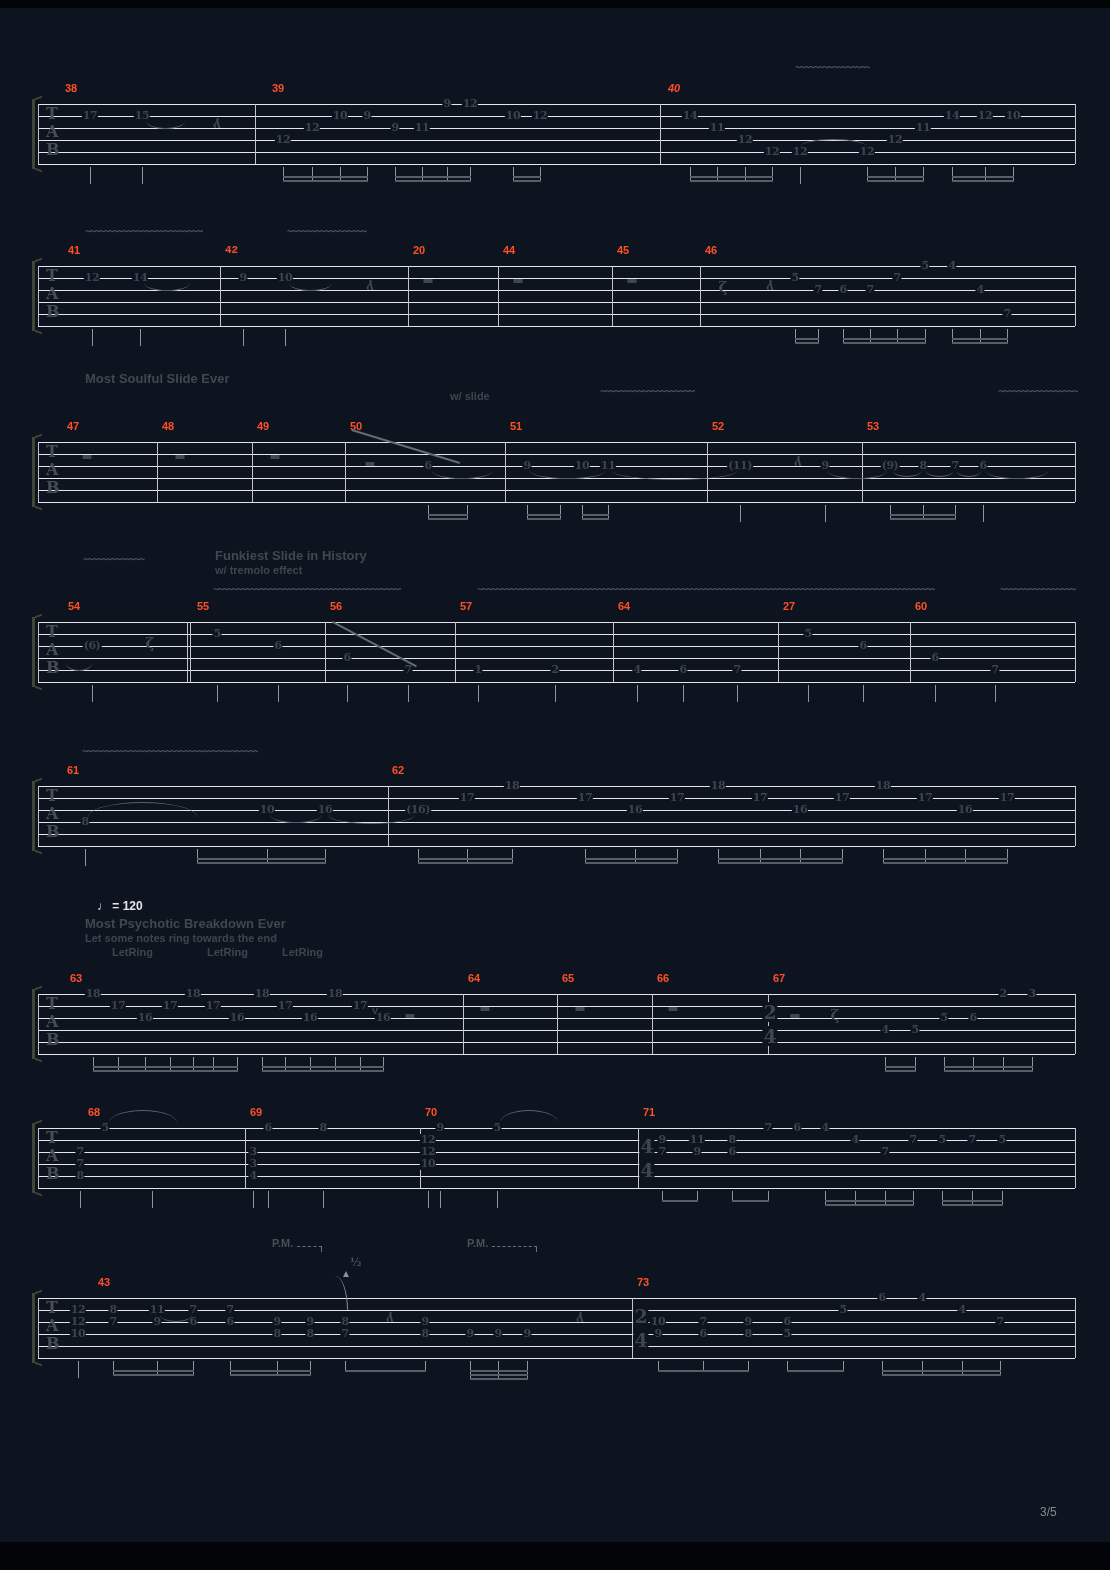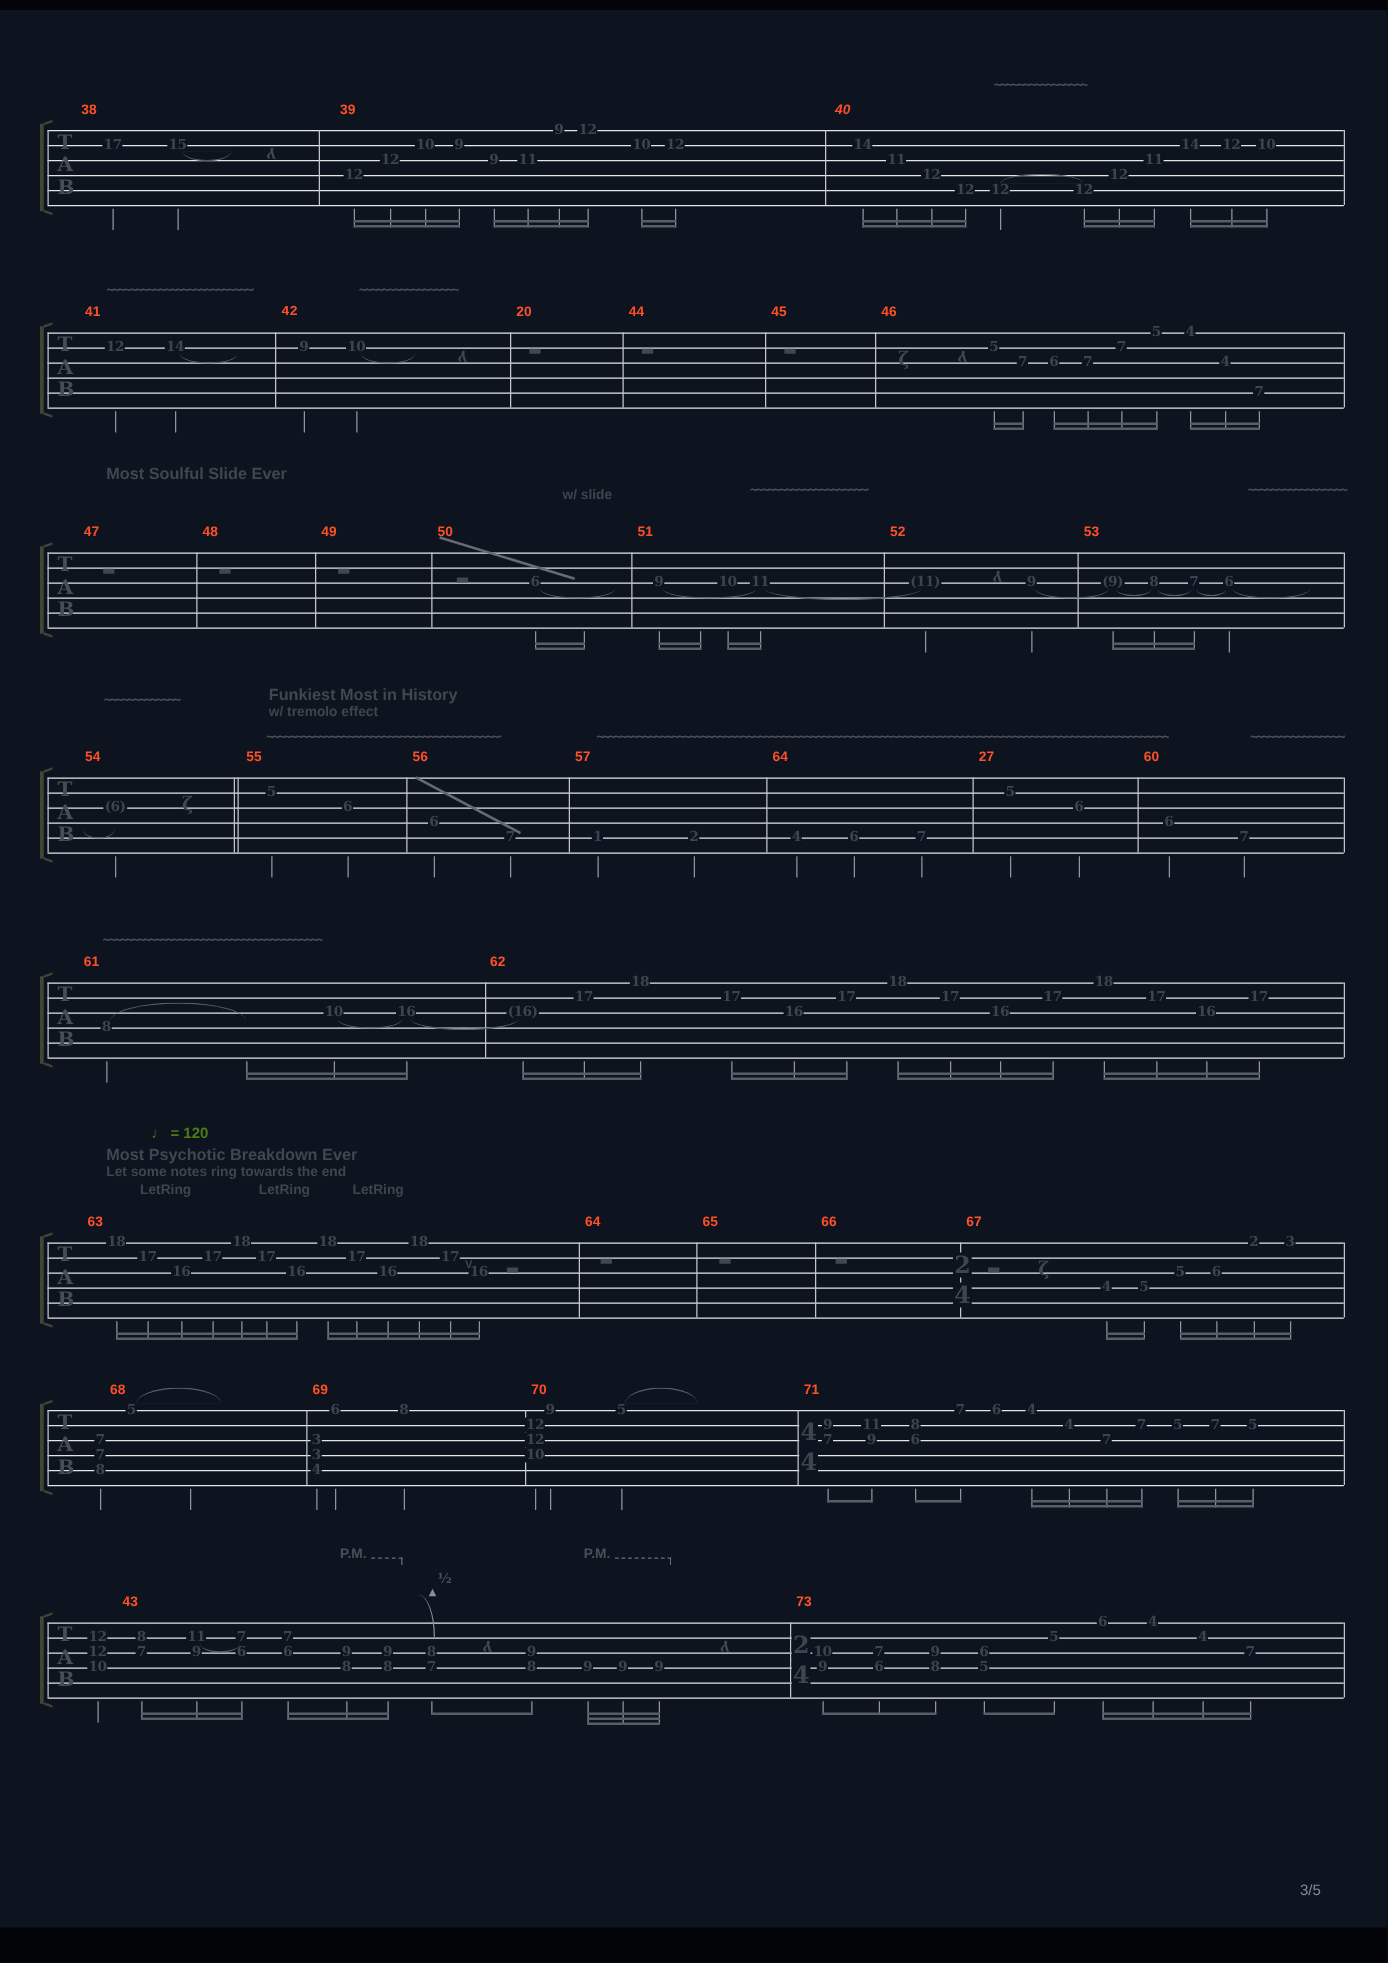--- a/index.html
+++ b/index.html
@@ -25,21 +25,21 @@
   .beam{position:absolute;height:2px;background:var(--beam);}
   .arc-d{position:absolute;border-bottom:1.5px solid #5a6068;border-radius:0 0 50% 50%/0 0 100% 100%;}
   .arc-u{position:absolute;border-top:1.5px solid #5a6068;border-radius:50% 50% 0 0/100% 100% 0 0;}
   .slide{position:absolute;height:1.5px;background:#656b72;transform-origin:left top;}
   .sq{position:absolute;color:#4a5058;font:bold 11px "DejaVu Sans Mono",monospace;letter-spacing:-2px;line-height:8px;white-space:nowrap;}
   .rest-w,.rest-h{position:absolute;width:9px;height:4px;background:#41474e;transform:translateX(-50%);}
   .rest-q{position:absolute;color:#41474e;font:bold 15px "DejaVu Serif",serif;transform:translateX(-50%);line-height:15px;}
   .rest-e{position:absolute;color:#41474e;font:bold 12px "DejaVu Serif",serif;transform:translateX(-50%) rotate(180deg);line-height:12px;}
   .t-title{position:absolute;color:#41474e;font:bold 13px "Liberation Sans",sans-serif;white-space:nowrap;}
   .t-small{position:absolute;color:#3f454c;font:bold 11px "Liberation Sans",sans-serif;white-space:nowrap;}
-  .t-tempo{position:absolute;color:#4d7c0f;font:bold 12px "Liberation Sans",sans-serif;white-space:nowrap;margin-left:24px;}
+  .t-tempo{position:absolute;color:#e5e5e5;font:bold 12px "Liberation Sans",sans-serif;white-space:nowrap;}
   .t-pm{position:absolute;color:#4a5057;font:bold 11px "Liberation Sans",sans-serif;white-space:nowrap;}
   .t-half{position:absolute;color:#4a5057;font:bold 11px "DejaVu Serif",serif;white-space:nowrap;}
   .mark{position:absolute;color:#41474e;font:bold 9px "Liberation Sans",sans-serif;}
   .pmdash{position:absolute;border-top:1.5px dashed #6a7077;border-right:1.5px solid #6a7077;height:5px;}
   .bendline{position:absolute;width:12px;border-right:1.5px solid #8a9096;border-radius:0 100% 0 0/0 100% 0 0;}
   .bendhead{position:absolute;width:0;height:0;border-left:3.5px solid transparent;border-right:3.5px solid transparent;border-bottom:6px solid #8a9096;}
   #pagenum{position:absolute;left:1040px;top:1505px;color:#848a91;font:12px "Liberation Sans",sans-serif;}
 </style>
 </head>
 <body>
@@ -318,21 +318,21 @@
       <div class="note" style="left: 863px; top: 640px;">6</div>
       <div class="note" style="left: 935px; top: 652px;">6</div>
       <div class="note" style="left: 995px; top: 664px;">7</div>
       <div class="rest-q" style="left: 150px; top: 636px;">ζ</div>
       <div class="arc-d" style="left: 66px; top: 663px; width: 26px; height: 7px;"></div>
       <div class="slide" style="left: 333px; top: 621px; width: 95px; transform: rotate(28deg);"></div>
       <div class="sq" style="left: 83px; top: 556px; width: 62px; overflow: hidden;">~~~~~~~~~~~~~</div>
       <div class="sq" style="left: 213px; top: 586px; width: 188px; overflow: hidden;">~~~~~~~~~~~~~~~~~~~~~~~~~~~~~~~~~~~~~~~~~</div>
       <div class="sq" style="left: 477px; top: 586px; width: 458px; overflow: hidden;">~~~~~~~~~~~~~~~~~~~~~~~~~~~~~~~~~~~~~~~~~~~~~~~~~~~~~~~~~~~~~~~~~~~~~~~~~~~~~~~~~~~~~~~~~~~~~~~~~~~~</div>
       <div class="sq" style="left: 1000px; top: 586px; width: 76px; overflow: hidden;">~~~~~~~~~~~~~~~~~</div>
-      <div class="t-title" style="left: 215px; top: 548px;">Funkiest Most in History</div>
+      <div class="t-title" style="left: 215px; top: 548px;">Funkiest Slide in History</div>
       <div class="t-small" style="left: 215px; top: 564px;">w/ tremolo effect</div>
       <div class="line" style="left: 38px; top: 786px; width: 1037px;"></div>
       <div class="line" style="left: 38px; top: 798px; width: 1037px;"></div>
       <div class="line" style="left: 38px; top: 810px; width: 1037px;"></div>
       <div class="line" style="left: 38px; top: 822px; width: 1037px;"></div>
       <div class="line" style="left: 38px; top: 834px; width: 1037px;"></div>
       <div class="line" style="left: 38px; top: 846px; width: 1037px;"></div>
       <div class="bracket" style="left: 32px; top: 781px;"></div>
       <div class="clef" style="left: 46px; top: 788px;">T</div>
       <div class="clef" style="left: 46px; top: 806px;">A</div>

